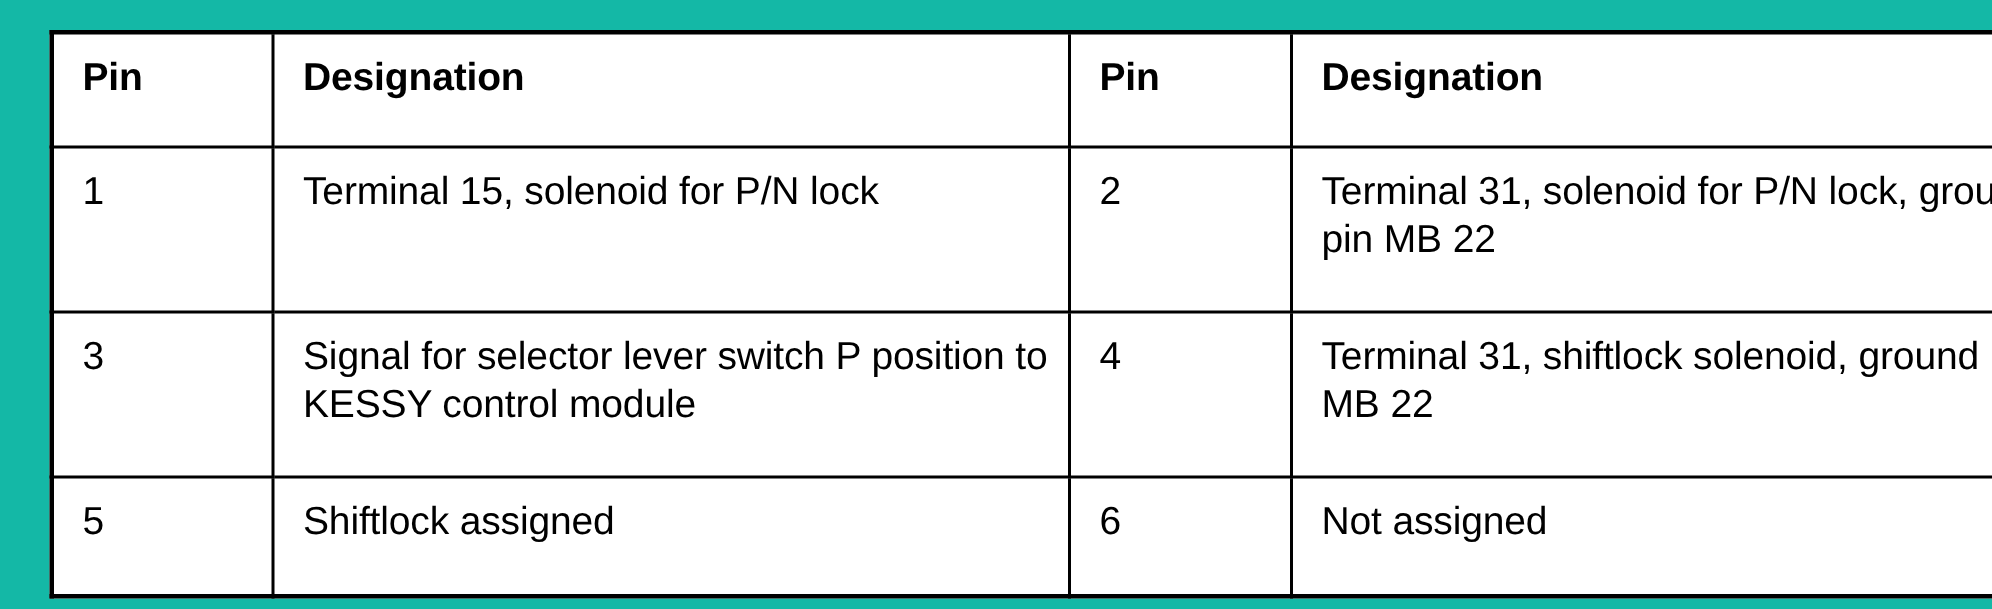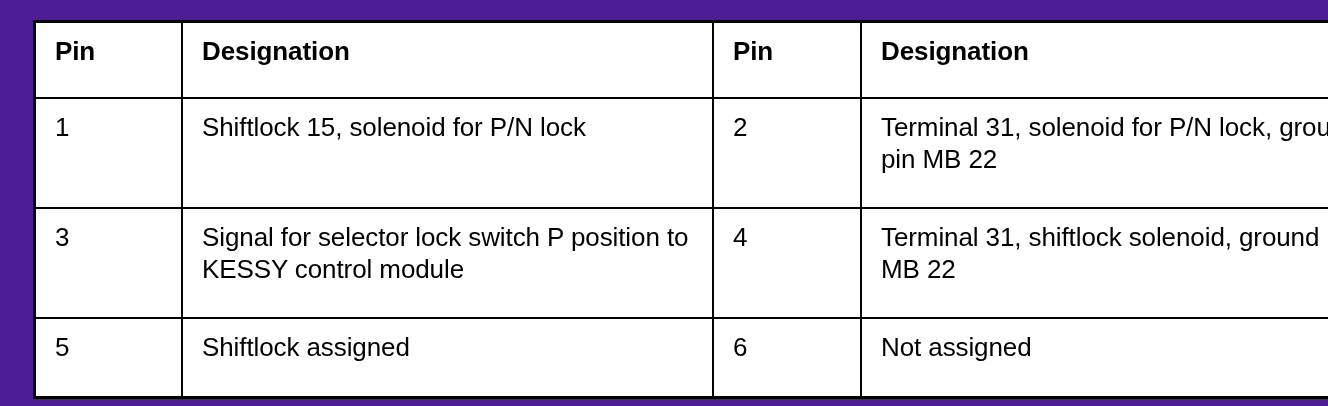--- a/index.html
+++ b/index.html
@@ -13,21 +13,21 @@
     height: 406px;
     overflow: hidden;
     font-family: "Liberation Sans", "DejaVu Sans", sans-serif;
     color: #000000;
   }
 
   .page {
     position: relative;
     width: 1328px;
     height: 406px;
-    background: #4c1d95;
+    background: #14b8a6;
   }
 
   
   .pin-table {
     position: absolute;
     left: 33px;
     top: 20px;
     width: 1252px;
     border-collapse: collapse;
     table-layout: fixed;
@@ -82,28 +82,28 @@
 
       <tr class="row-header">
         <td class="header-cell col-pin-left">Pin</td>
         <td class="header-cell col-desig-left">Designation</td>
         <td class="header-cell col-pin-right">Pin</td>
         <td class="header-cell col-desig-right last-col">Designation</td>
       </tr>
 
       <tr class="row-body">
         <td class="col-pin-left">1</td>
-        <td class="col-desig-left">Shiftlock 15, solenoid for P/N lock</td>
+        <td class="col-desig-left">Terminal 15, solenoid for P/N lock</td>
         <td class="col-pin-right">2</td>
         <td class="col-desig-right last-col">Terminal 31, solenoid for P/N lock, ground pin MB 22</td>
       </tr>
 
       <tr class="row-body">
         <td class="col-pin-left">3</td>
-        <td class="col-desig-left">Signal for selector lock switch P position to KESSY control module</td>
+        <td class="col-desig-left">Signal for selector lever switch P position to KESSY control module</td>
         <td class="col-pin-right">4</td>
         <td class="col-desig-right last-col">Terminal 31, shiftlock solenoid, ground pin MB 22</td>
       </tr>
 
       <tr class="row-last last-row">
         <td class="col-pin-left">5</td>
         <td class="col-desig-left">Shiftlock assigned</td>
         <td class="col-pin-right">6</td>
         <td class="col-desig-right last-col">Not assigned</td>
       </tr>

